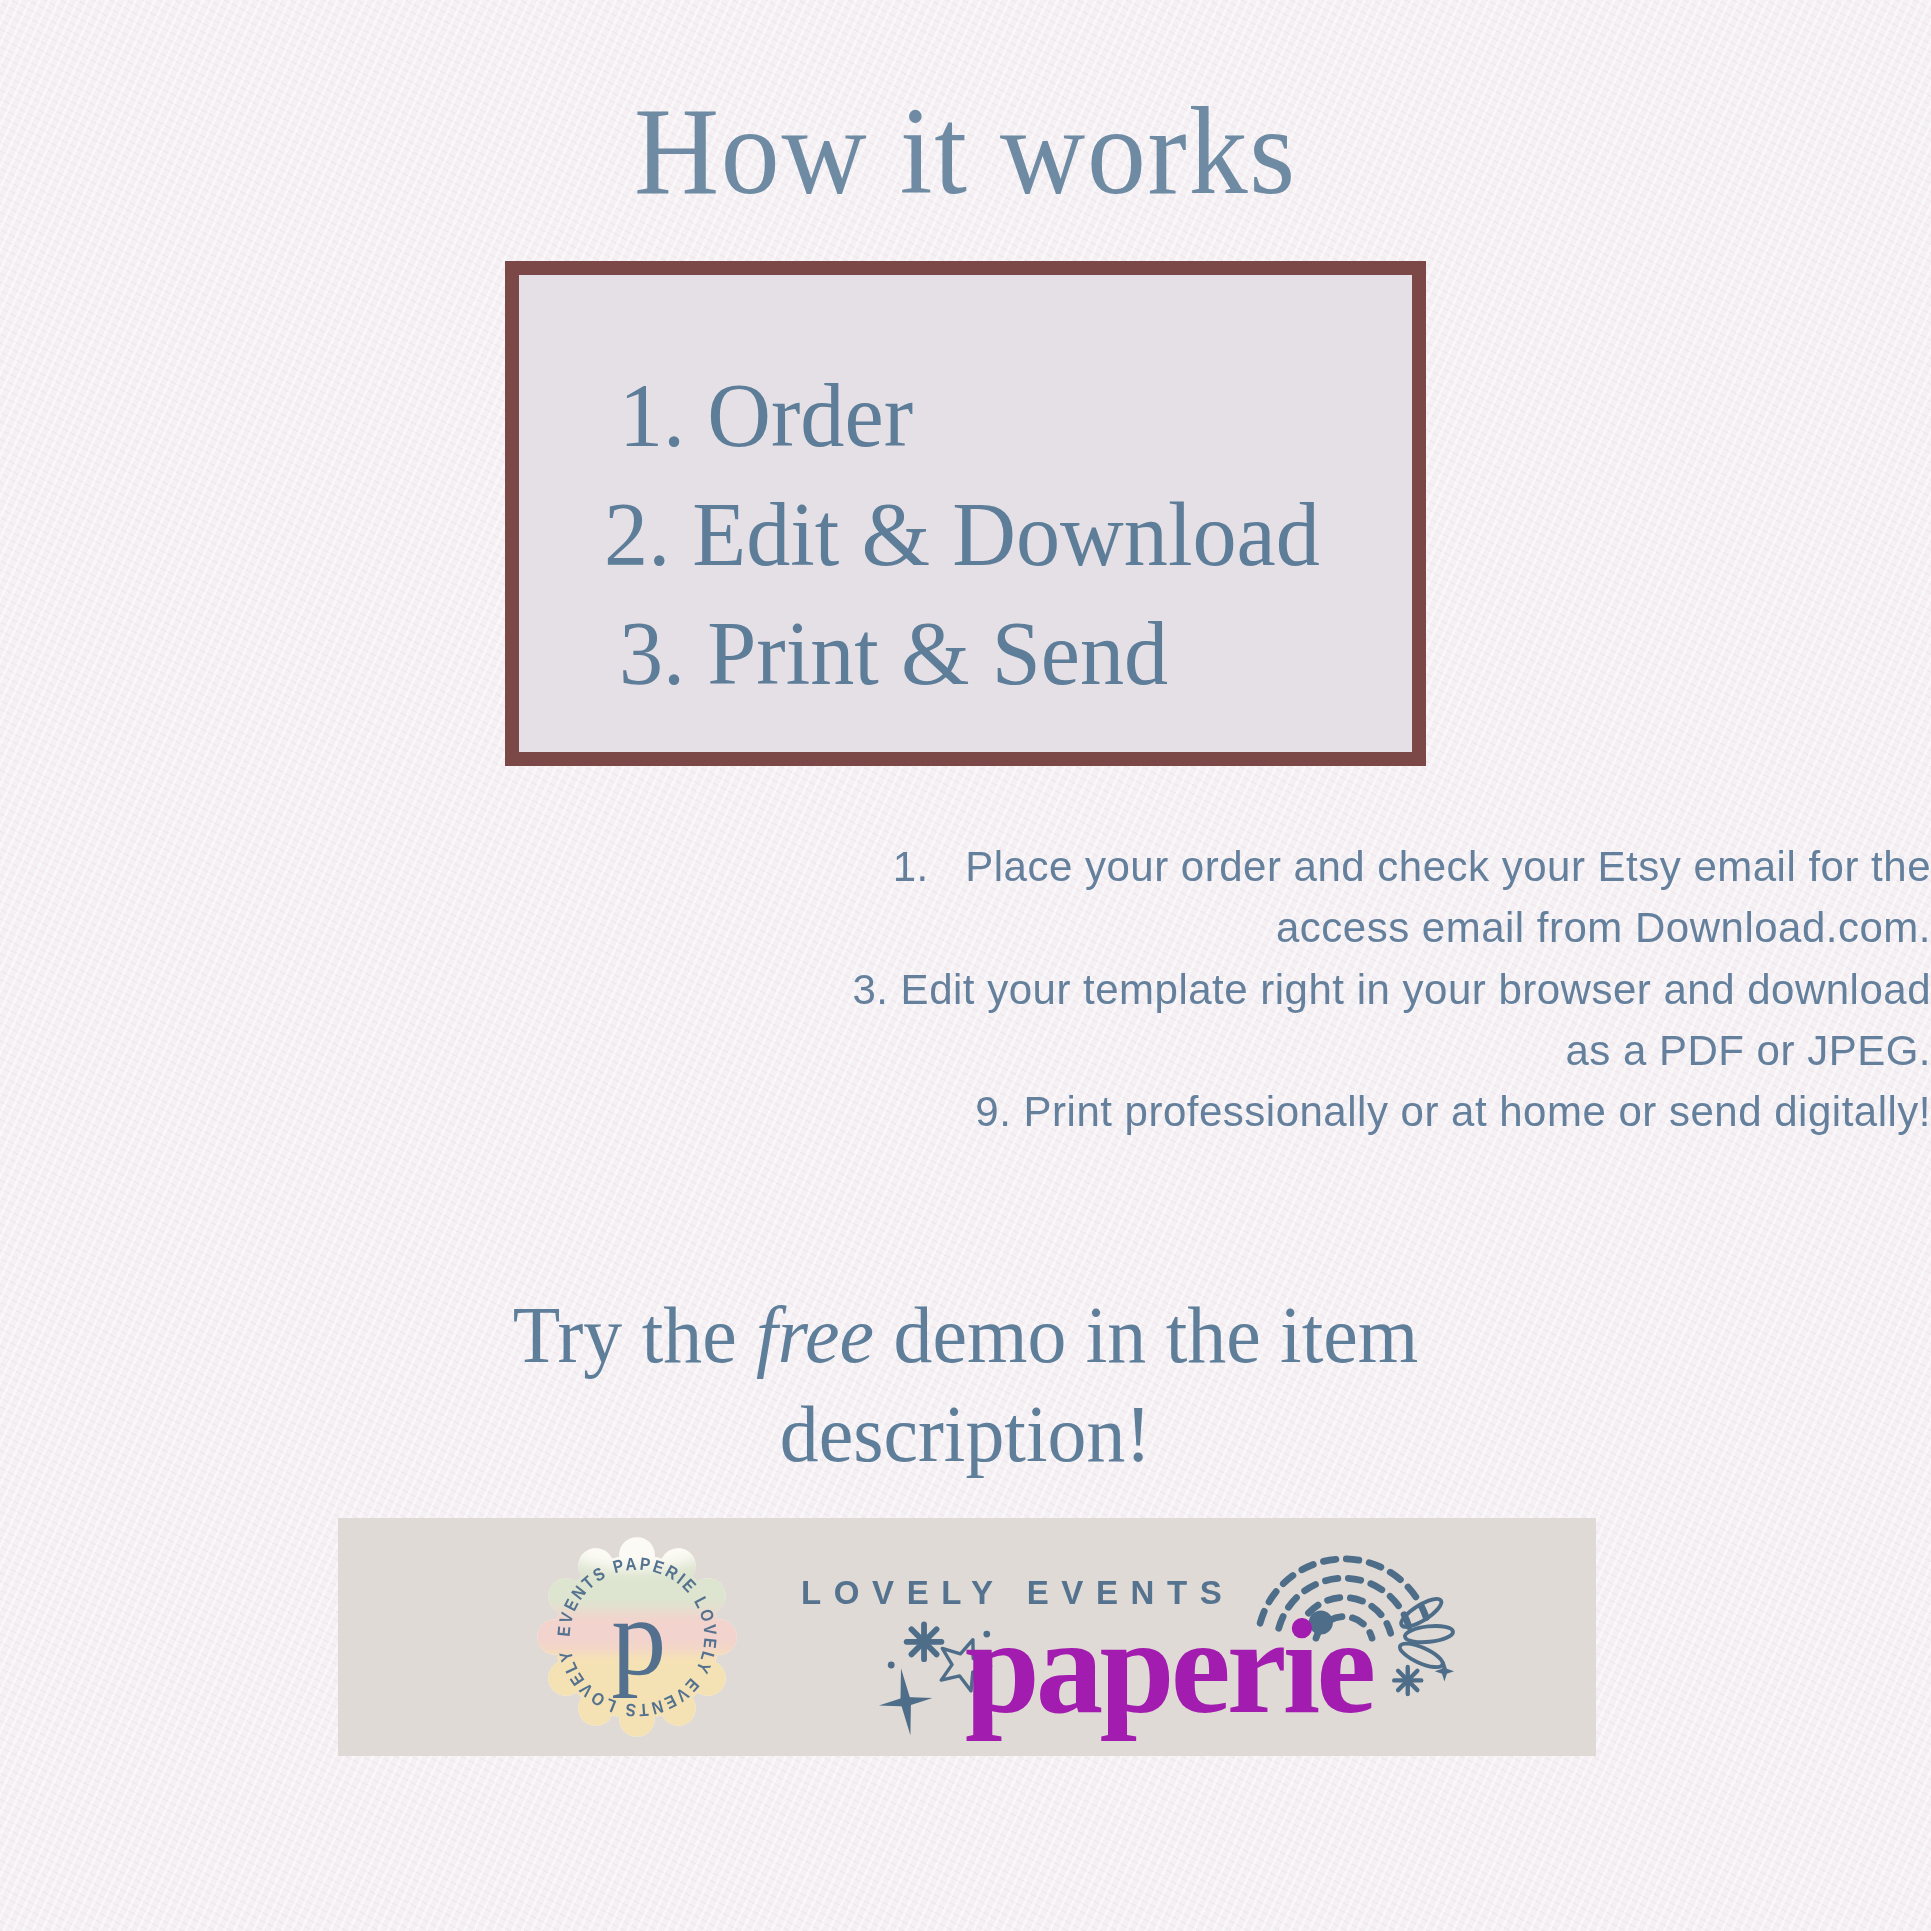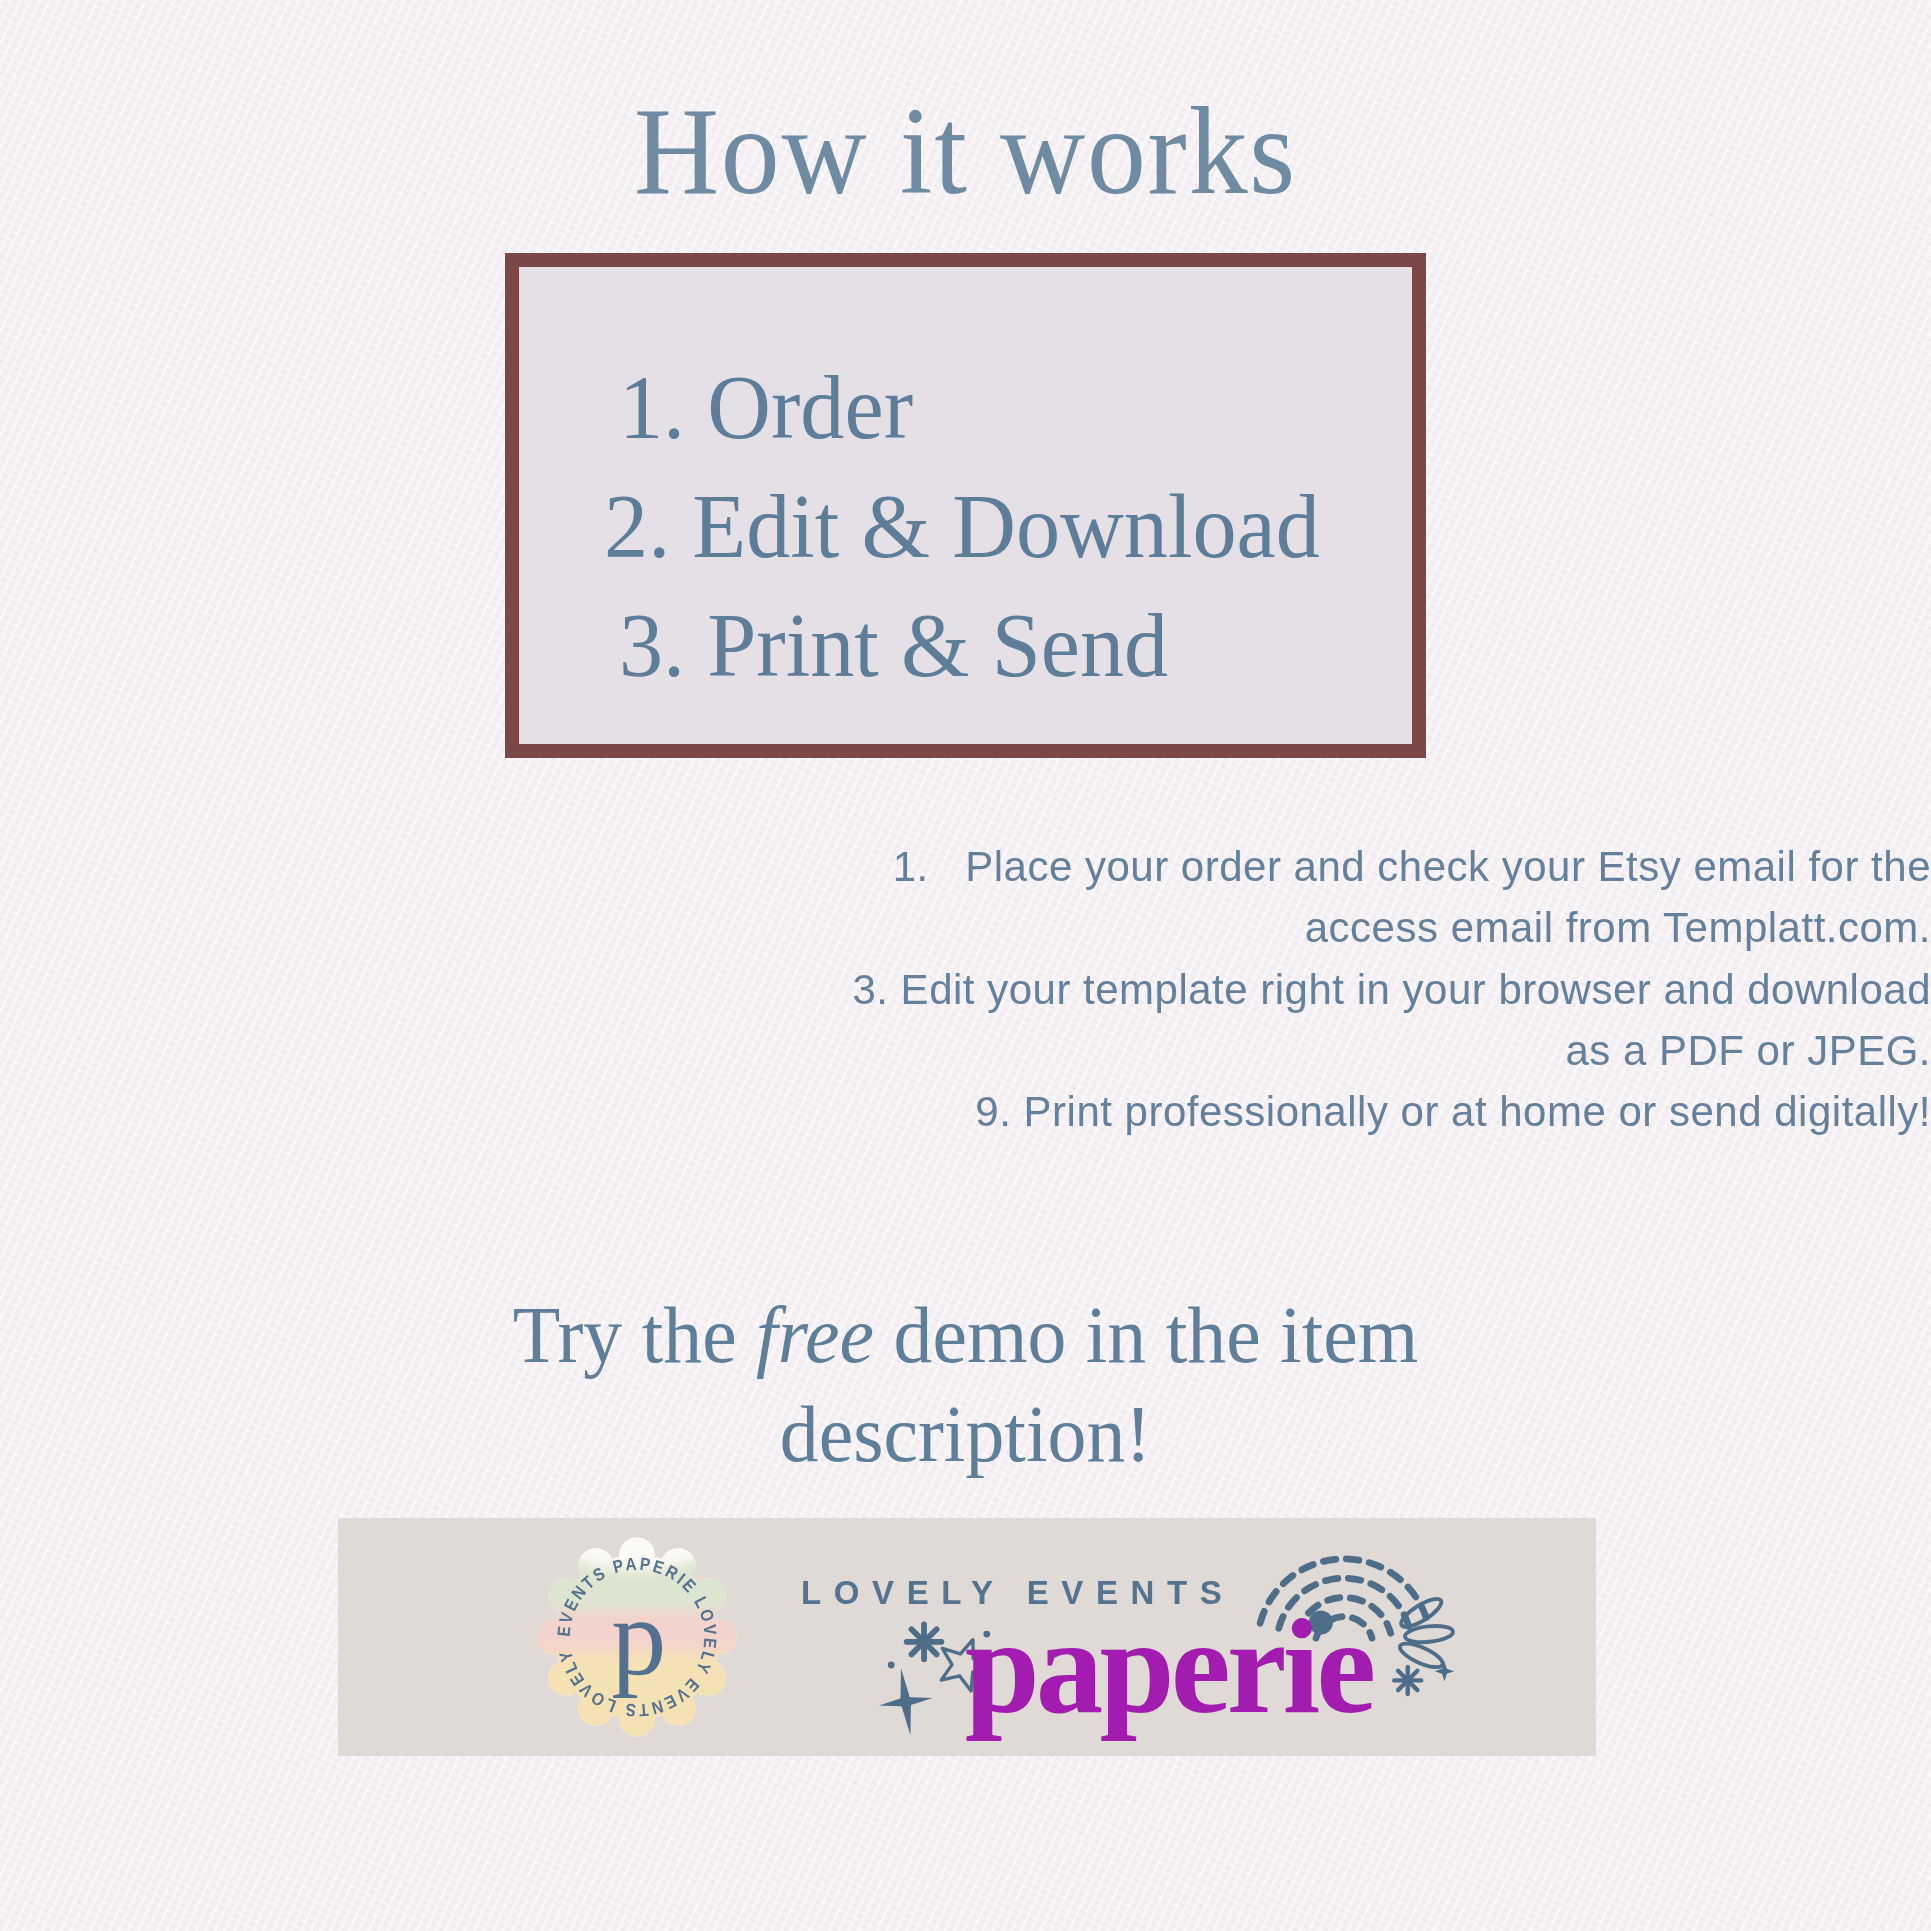--- a/index.html
+++ b/index.html
@@ -20,21 +20,21 @@
   .title{
     position:absolute;top:81px;left:0;width:1931px;
     text-align:center;
     font-family:"Liberation Serif","DejaVu Serif",serif;
     font-weight:400;font-size:124px;letter-spacing:1.9px;
     color:#6e8ba3;margin:0;
     transform:scaleX(.95);
   }
   
   .steps-box{
-    position:absolute;left:505px;top:253px;
+    position:absolute;left:505px;top:261px;
     width:921px;height:505px;box-sizing:border-box;
     border:14.5px solid #7b4847;
     background:#e5e0e5;
     padding:81px 0 0 85px;
   }
   .step-line{
     font-family:"Liberation Serif","DejaVu Serif",serif;
     font-size:91px;line-height:1.31;color:#5d7d99;
     margin:0;white-space:pre-wrap;transform-origin:left center;transform:scaleX(.97);
   }
@@ -85,21 +85,21 @@
   <h1 class="title">How it works</h1>
 
   <div class="steps-box">
     <p class="step-line first">1. Order</p>
     <p class="step-line">2. Edit &amp; Download</p>
     <p class="step-line first">3. Print &amp; Send</p>
   </div>
 
   <div class="instructions">
     <p>1.   Place your order and check your Etsy email for the</p>
-    <p>access email from Templatt.com.</p>
+    <p>access email from Download.com.</p>
     <p>3. Edit your template right in your browser and download</p>
     <p>as a PDF or JPEG.</p>
     <p>9. Print professionally or at home or send digitally!</p>
   </div>
 
   <div class="demo">
     <div><span>Try the </span><span class="em">free</span><span> demo in the item</span></div>
     <div>description!</div>
   </div>
 

